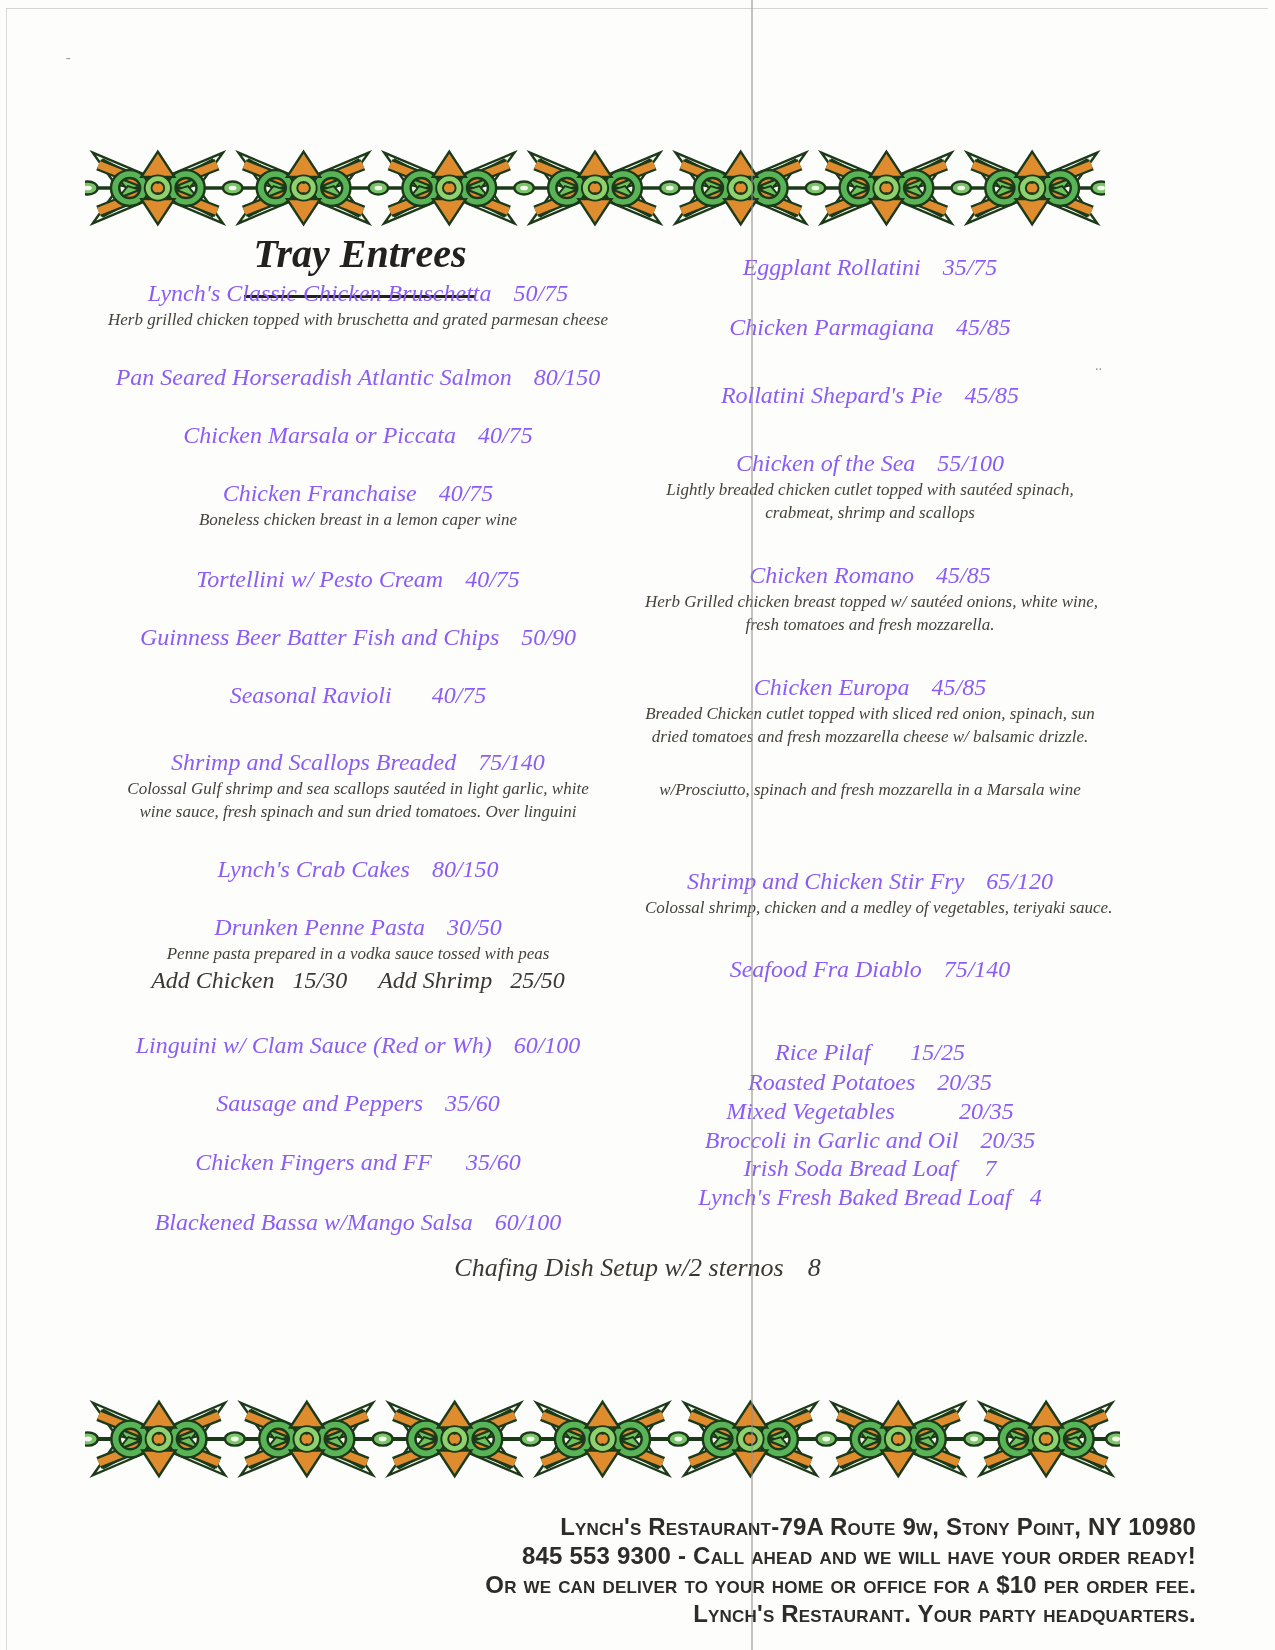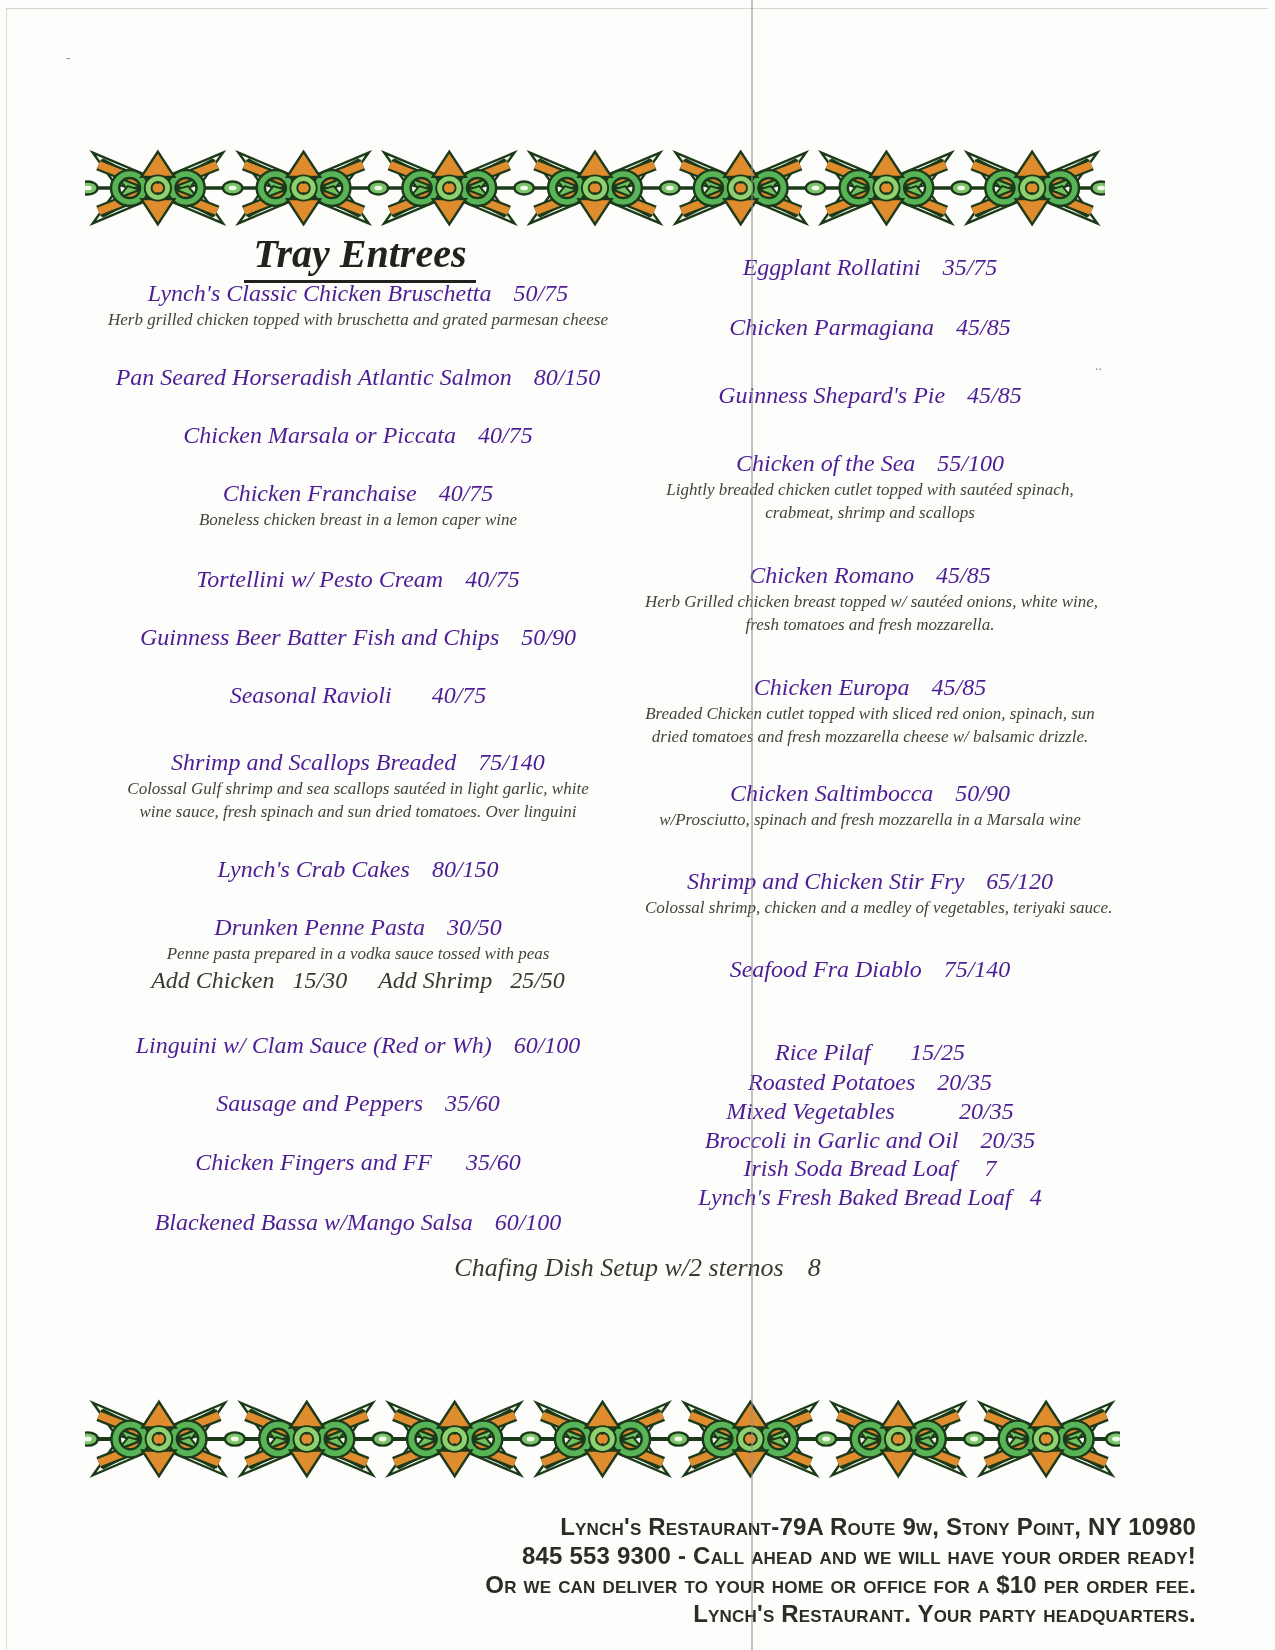--- a/index.html
+++ b/index.html
@@ -6,26 +6,26 @@
   .page{position:relative;width:1275px;height:1650px;background:#fdfdfb;overflow:hidden;
         font-family:"Liberation Serif",serif;color:#3b3833;}
   .edge-top{position:absolute;left:6px;top:8px;width:1262px;height:1px;background:rgba(165,163,156,.45);}
   .edge-left{position:absolute;left:6px;top:9px;width:1px;height:1641px;background:rgba(165,163,156,.4);}
   .fold{position:absolute;left:751px;top:0;width:2px;height:1650px;background:rgba(148,146,142,.55);}
   .border{position:absolute;left:85px;width:1020px;height:80px;}
   .border.top{top:148px;}
   .border.bottom{top:1398px;width:1035px;height:82px;}
   .title-wrap{position:absolute;left:95px;width:530px;top:230px;text-align:center;}
   .title-wrap span{display:inline-block;font-size:40px;font-weight:bold;font-style:italic;
-        color:#23211d;border-bottom:3px solid #23211d;padding:0 10px 3px;}
+        color:#23211d;border-bottom:3px solid #23211d;padding:0 10px 18px;}
   .col{position:absolute;top:0;height:1650px;}
   .col.left{left:88px;width:540px;}
   .col.right{left:645px;width:450px;}
   .mi{position:absolute;left:0;right:0;text-align:center;}
-  .nm{font-style:italic;font-size:24px;line-height:30px;white-space:nowrap;color:#4c1d95;}
+  .nm{font-style:italic;font-size:24px;line-height:30px;white-space:nowrap;color:#8b5cf6;}
   .nm .price{margin-left:22px;}
   .ds{font-style:italic;font-size:17px;line-height:23px;white-space:nowrap;color:#45423c;}
   .addons{font-style:italic;font-size:24px;line-height:30px;white-space:nowrap;}
   .addons .ap{margin:0 31px 0 18px;}
   .addons .ap2{margin-left:18px;}
   .chafing{position:absolute;left:0;width:1275px;top:1252px;text-align:center;
         font-style:italic;font-size:26px;line-height:32px;color:#3b3833;}
   .chafing .price{margin-left:24px;}
   .footer{position:absolute;left:0;width:1196px;top:1512px;text-align:right;
         font-family:"Liberation Sans",sans-serif;font-weight:bold;font-variant:small-caps;
@@ -169,21 +169,21 @@
 
     <div class="mi" style="top:252px">
       <div class="nm"><span>Eggplant Rollatini</span><span class="price">35/75</span></div>
     </div>
 
     <div class="mi" style="top:312px">
       <div class="nm"><span>Chicken Parmagiana</span><span class="price">45/85</span></div>
     </div>
 
     <div class="mi" style="top:380px">
-      <div class="nm"><span>Guinness Shepard's Pie</span><span class="price">45/85</span></div>
+      <div class="nm"><span>Rollatini Shepard's Pie</span><span class="price">45/85</span></div>
     </div>
 
     <div class="mi" style="top:448px">
       <div class="nm"><span>Chicken of the Sea</span><span class="price">55/100</span></div>
       <div class="ds">Lightly breaded chicken cutlet topped with sautéed spinach,</div>
       <div class="ds">crabmeat, shrimp and scallops</div>
     </div>
 
     <div class="mi" style="top:560px">
       <div class="nm"><span>Chicken Romano</span><span class="price">45/85</span></div>
@@ -191,21 +191,20 @@
       <div class="ds">fresh tomatoes and fresh mozzarella.</div>
     </div>
 
     <div class="mi" style="top:672px">
       <div class="nm"><span>Chicken Europa</span><span class="price">45/85</span></div>
       <div class="ds">Breaded Chicken cutlet topped with sliced red onion, spinach, sun</div>
       <div class="ds">dried tomatoes and fresh mozzarella cheese w/ balsamic drizzle.</div>
     </div>
 
     <div class="mi" style="top:778px">
-      <div class="nm"><span>Chicken Saltimbocca</span><span class="price">50/90</span></div>
       <div class="ds">w/Prosciutto, spinach and fresh mozzarella in a Marsala wine</div>
     </div>
 
     <div class="mi" style="top:866px">
       <div class="nm"><span>Shrimp and Chicken Stir Fry</span><span class="price">65/120</span></div>
       <div class="ds">Colossal shrimp, chicken and a medley of vegetables, teriyaki sauce.</div>
     </div>
 
     <div class="mi" style="top:954px">
       <div class="nm"><span>Seafood Fra Diablo</span><span class="price">75/140</span></div>

